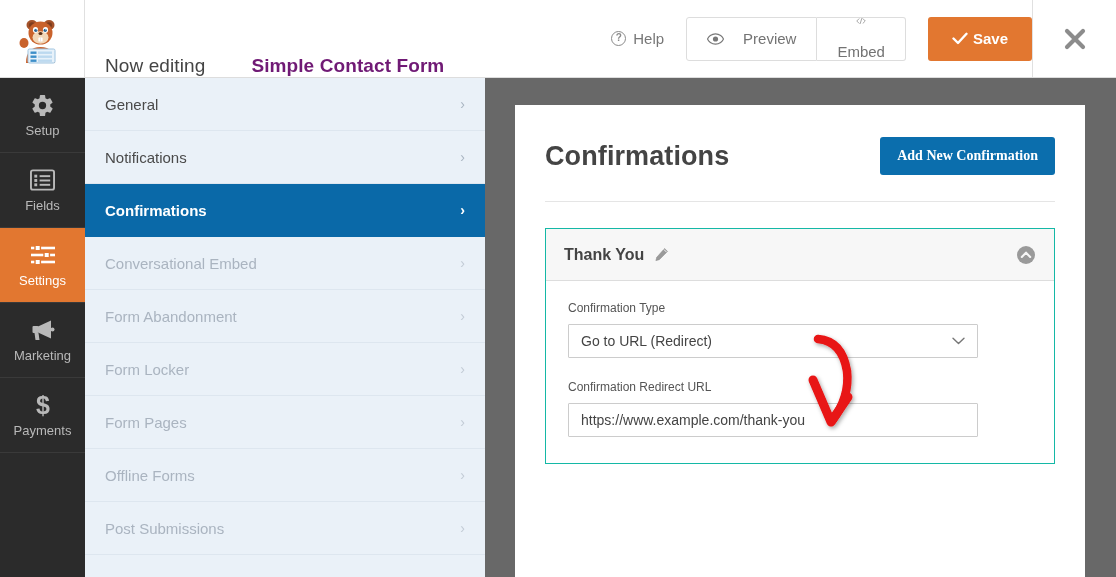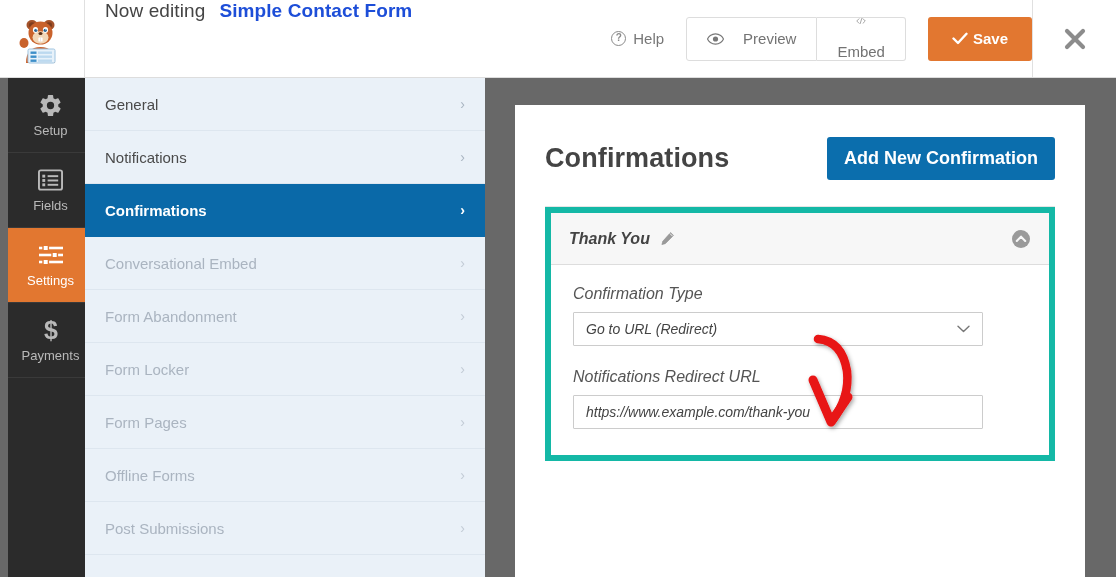--- a/index.html
+++ b/index.html
@@ -37,28 +37,29 @@
     border-right: 1px solid #e0e0e0;
     display: flex;
     align-items: center;
     justify-content: center;
     flex: 0 0 auto;
   }
 
   .topbar-title {
     flex: 1 1 auto;
     display: flex;
-    align-items: flex-start;
+    align-items: flex-end;
     padding-left: 20px;
     font-size: 19px;
     color: #444;
     letter-spacing: .1px;
     white-space: nowrap;
-  }
-  .topbar-title .strong { font-weight: bold; color: #1d4ed8; margin-left: 14px; }
+    gap: 24px;
+  }
+  .topbar-title .strong { font-weight: bold; color: #701a75; margin-left: 22px; }
 
   .topbar-actions {
     flex: 0 0 auto;
     display: flex;
     align-items: center;
     gap: 0;
     padding-right: 0;
   }
 
   .help-btn {
@@ -126,21 +127,21 @@
     display: flex;
     align-items: center;
     justify-content: center;
     cursor: pointer;
     margin-left: -28px;
   }
 
   
   .rail {
     position: absolute;
-    top: 78px; left: 8px;
+    top: 78px; left: 0;
     width: 85px;
     height: 499px;
     background: #2b2b2b;
   }
   .rail-item {
     height: 75px;
     border-bottom: 1px solid #3a3a3a;
     display: flex;
     flex-direction: column;
     align-items: center;
@@ -206,31 +207,31 @@
     font-size: 27px;
     color: #444;
     font-weight: bold;
     letter-spacing: .1px;
   }
   .add-btn {
     background: #0b6ead;
     color: #fff;
     border: none;
     border-radius: 3px;
-    font-size: 18px;
+    font-size: 14px;
     font-weight: bold;
-    font-family: Liberation Sans, sans-serif;
+    font-family: Liberation Serif, serif;
     padding: 11px 17px;
     cursor: pointer;
   }
 
   .card {
-    border: 6px solid #14b8a6;
+    margin-top: 26px;
+    border: 1px solid #14b8a6;
     background: #fff;
-    font-style: italic;
   }
   .card-head {
     height: 52px;
     background: #f7f7f7;
     border-bottom: 1px solid #ddd;
     display: flex;
     align-items: center;
     justify-content: space-between;
     padding: 0 18px;
   }
@@ -240,21 +241,21 @@
     gap: 10px;
     font-size: 16px;
     font-weight: bold;
     color: #444;
   }
   .pencil { cursor: pointer; display: flex; }
   .collapse-toggle { cursor: pointer; display: flex; }
 
   .card-body { padding: 20px 22px 26px 22px; }
   .field-label {
-    font-size: 16px;
+    font-size: 12px;
     color: #555;
     margin-bottom: 9px;
   }
   .field-label.second { margin-top: 22px; }
 
   .select-box, .text-box {
     width: 410px;
     height: 34px;
     border: 1px solid #ccc;
     border-radius: 1px;
@@ -404,20 +405,31 @@
           <line x1="1" y1="11" x2="25" y2="11" stroke="#fff" stroke-width="2.6"></line>
           <line x1="1" y1="18" x2="25" y2="18" stroke="#fff" stroke-width="2.6"></line>
           <rect x="5" y="1.3" width="5.4" height="5.4" fill="#fff" stroke="#e27730" stroke-width="1.4"></rect>
           <rect x="14" y="8.3" width="5.4" height="5.4" fill="#fff" stroke="#e27730" stroke-width="1.4"></rect>
           <rect x="5" y="15.3" width="5.4" height="5.4" fill="#fff" stroke="#e27730" stroke-width="1.4"></rect>
         </svg>
       </span>
       <span>Settings</span>
     </div>
 
+    <div class="rail-item">
+      <span class="ricon">
+        <svg width="26" height="24" viewBox="0 0 26 24">
+          <path fill="#b9b9b9" d="M21 2.5 L8 8.5 L8 14.5 L21 20.5 Z"></path>
+          <rect x="2.5" y="8" width="6" height="7" rx="1" fill="#b9b9b9"></rect>
+          <path fill="#b9b9b9" d="M4.5 15 h4 l1 7 h-4 z"></path>
+          <circle cx="22.5" cy="11.5" r="2" fill="#b9b9b9"></circle>
+        </svg>
+      </span>
+      <span>Marketing</span>
+    </div>
 
     <div class="rail-item">
       <span class="ricon">
         <svg width="20" height="26" viewBox="0 0 20 26">
           <text x="10" y="22" font-family="Liberation Sans, sans-serif" font-size="25" font-weight="bold" fill="#b9b9b9" text-anchor="middle">$</text>
         </svg>
       </span>
       <span>Payments</span>
     </div>
 
@@ -508,21 +520,21 @@
         <div class="field-label">Confirmation Type</div>
         <div class="select-box">
           <span>Go to URL (Redirect)</span>
           <span class="sel-chev">
             <svg width="13" height="8" viewBox="0 0 13 8">
               <path d="M1 1.2 L6.5 6.6 L12 1.2" fill="none" stroke="#777" stroke-width="1.4" stroke-linecap="round" stroke-linejoin="round"></path>
             </svg>
           </span>
         </div>
 
-        <div class="field-label second">Notifications Redirect URL</div>
+        <div class="field-label second">Confirmation Redirect URL</div>
         <div class="text-box">
           <span>https://www.example.com/thank-you</span>
         </div>
 
       </div>
     </div>
   </div>
 
   <svg class="arrow-anno" viewBox="0 0 120 120">
     <defs>

